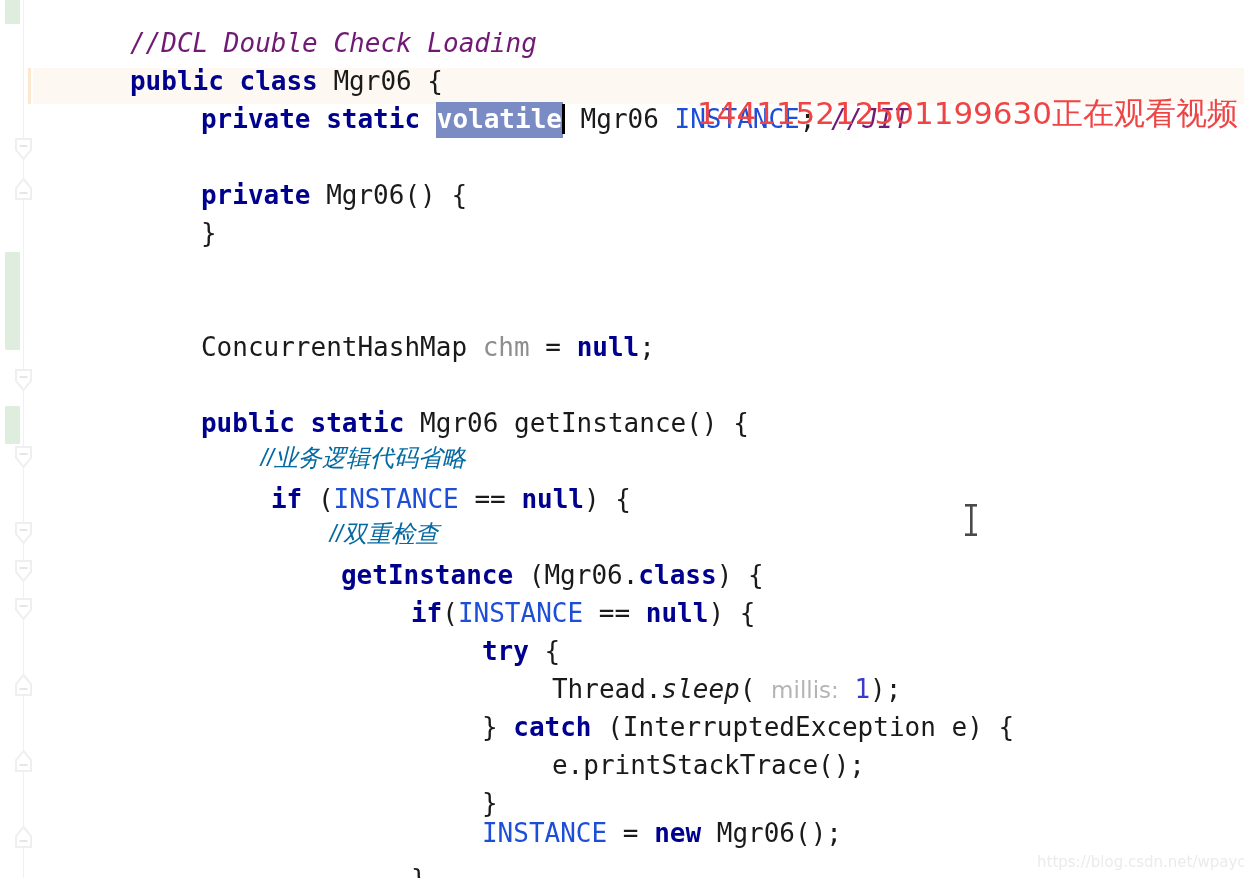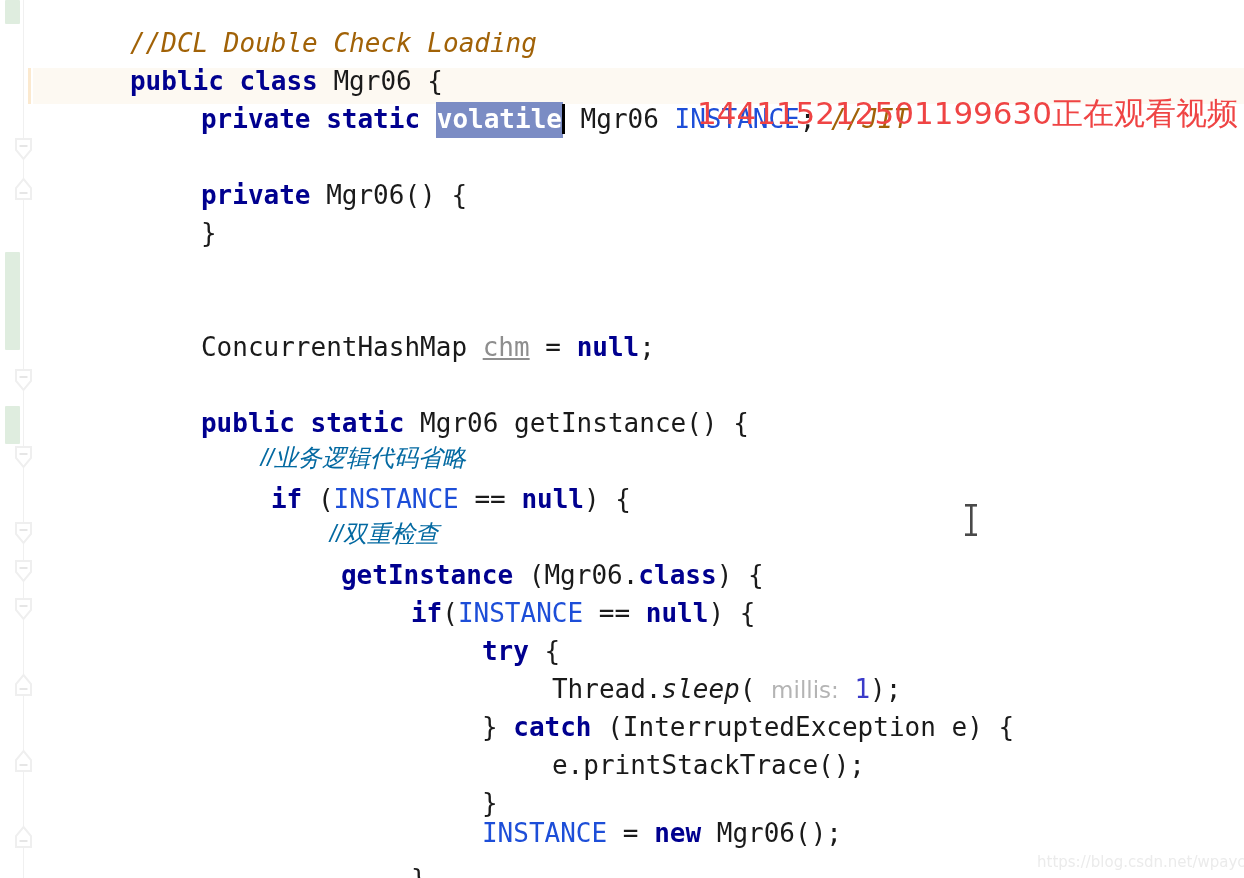--- a/index.html
+++ b/index.html
@@ -95,25 +95,25 @@
     font-size: 26px;
     letter-spacing: 0px;
     color: #1c1c1c;
   }
 
   
   .kw      { color: #00008f; font-weight: bold; }
   .plain   { color: #1a1a1a; }
   .field   { color: #1d4ed8; }
   .method  { color: #1a1a1a; font-style: italic; }
-  .cmt     { color: #a16207; font-style: italic; }
+  .cmt     { color: #701a75; font-style: italic; }
   .cmt-cn  { color: #0369a1; font-style: italic;
              font-family: Liberation Sans, sans-serif; }
   .num     { color: #3b3bc9; }
-  .local   { color: #8e8e8e; text-decoration: underline; }
+  .local   { color: #8e8e8e; }
   .hint    { color: #b4b4b4; font-family: "DejaVu Sans", "Liberation Sans", sans-serif;
              font-size: 23px; }
   .sel     { background: #7b8cc4; color: #ffffff; font-weight: bold;
              padding: 2px 1px 4px 1px; }
   .caret-bar { display: inline-block; width: 3px; height: 30px;
                background: #000000; vertical-align: -6px; margin-left: -1px; }
 
   
   #watermark-viewer {
     position: absolute;

